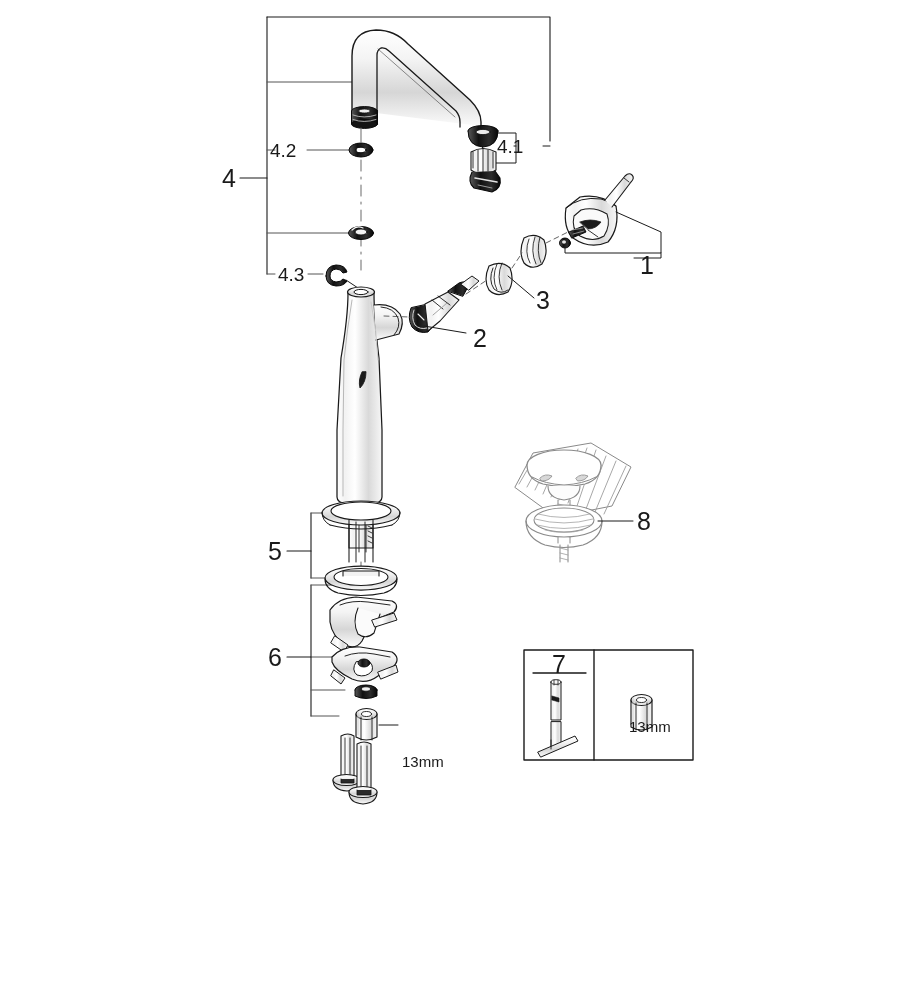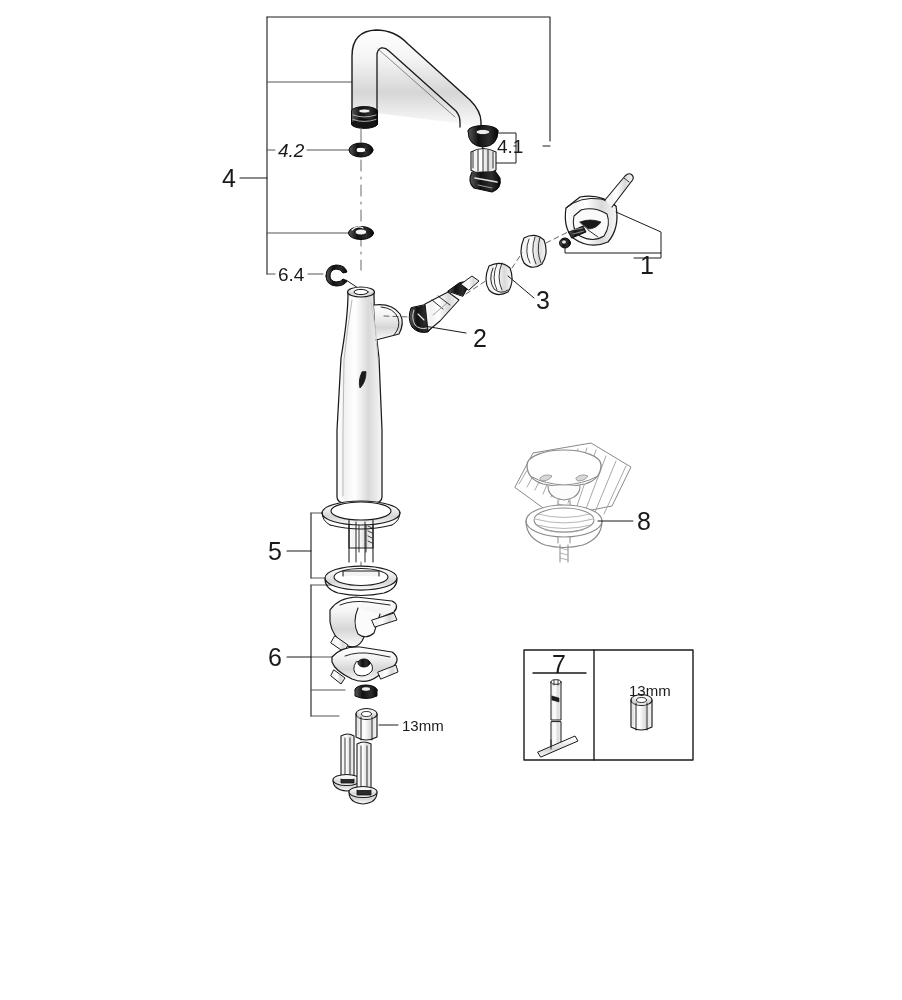--- a/index.html
+++ b/index.html
@@ -22,21 +22,21 @@
   .lbl {
     position: absolute;
     font-family: "Liberation Sans", sans-serif;
     color: #1a1a1a;
     white-space: nowrap;
     line-height: 1;
     user-select: none;
   }
   .lbl-major { font-size: 25px; }
   .lbl-sub   { font-size: 19px; }
-  .lbl-dim   { font-size: 15px; }
+  .lbl-dim   { font-size: 15px; margin-top: 36px; }
   .lbl-box7  { font-size: 25px; }
 </style>
 </head>
 <body>
 
 <div id="page">
 
   <svg id="artboard" viewBox="0 0 902 1000" width="902" height="1000">
 
     <defs>
@@ -403,23 +403,23 @@
     <span class="lbl lbl-major" style="left:640px; top:253px;">1</span>
 
     <span class="lbl lbl-major" style="left:473px; top:326px;">2</span>
 
     <span class="lbl lbl-major" style="left:536px; top:288px;">3</span>
 
     <span class="lbl lbl-major" style="left:222px; top:166px;">4</span>
 
     <span class="lbl lbl-sub" style="left:497px; top:137px;">4.1</span>
 
-    <span class="lbl lbl-sub" style="left:278px; top:141px;font-style:italic;">4.2</span>
-
-    <span class="lbl lbl-sub" style="left:278px; top:265px;">6.4</span>
+    <span class="lbl lbl-sub" style="left:270px; top:141px;">4.2</span>
+
+    <span class="lbl lbl-sub" style="left:278px; top:265px;">4.3</span>
 
     <span class="lbl lbl-major" style="left:268px; top:539px;">5</span>
 
     <span class="lbl lbl-major" style="left:268px; top:645px;">6</span>
 
     <span class="lbl lbl-major" style="left:637px; top:509px;">8</span>
   </div>
 
   <div>
     <span class="lbl lbl-dim" style="left:402px; top:718px;">13mm</span>

